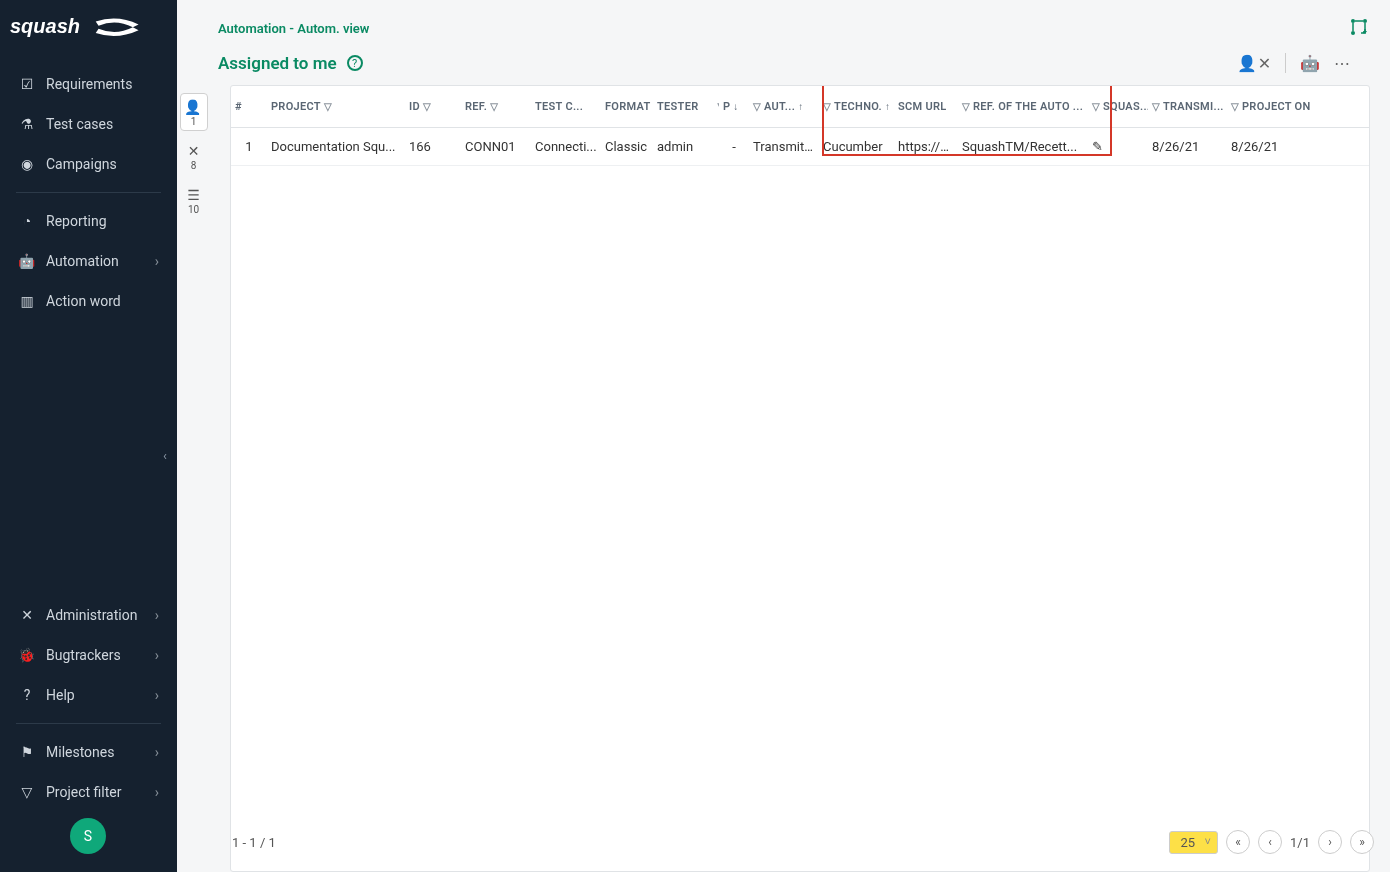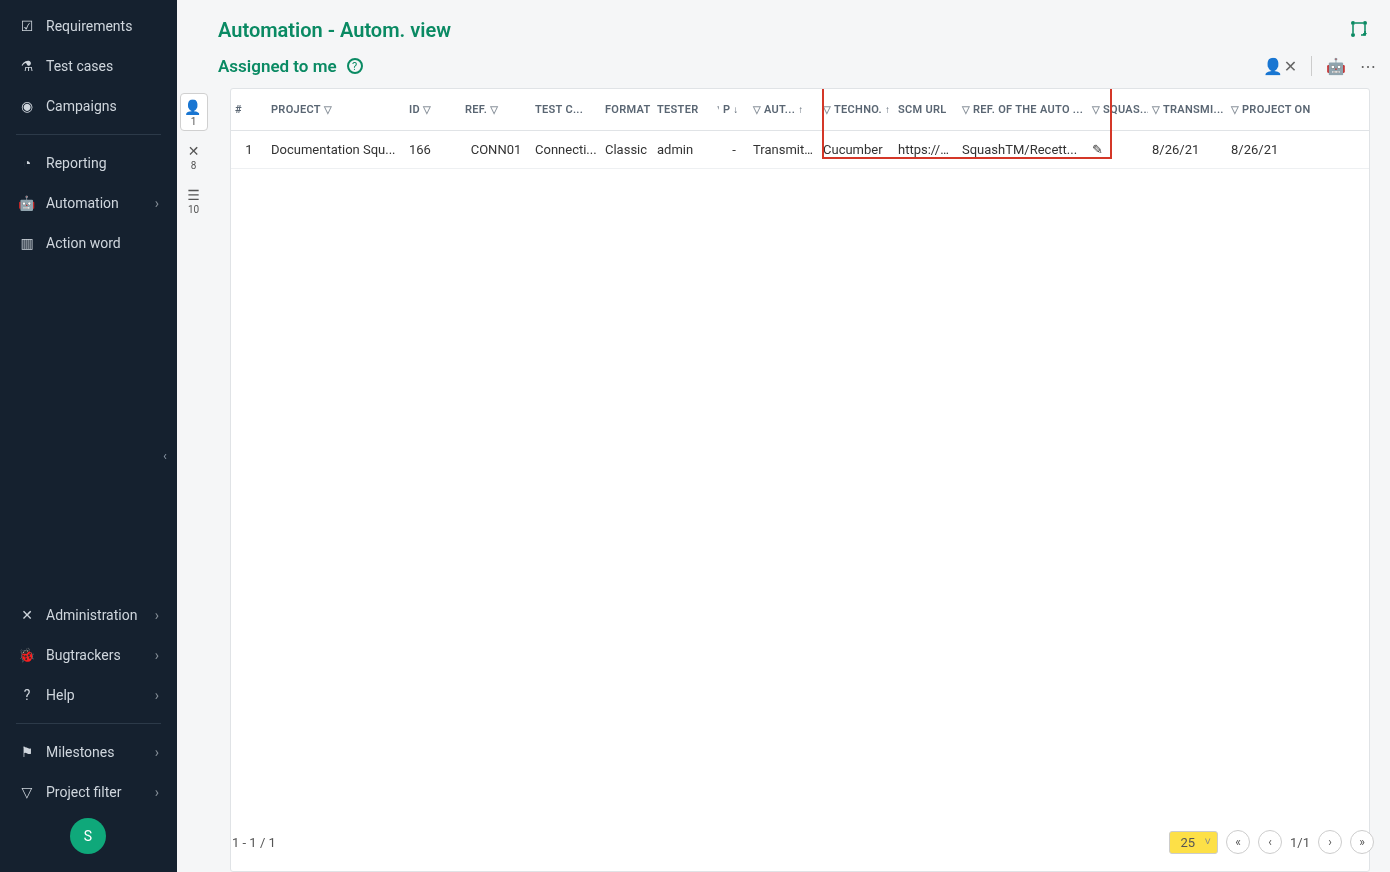--- a/index.html
+++ b/index.html
@@ -17,23 +17,23 @@
 .collapse-btn { position: absolute; right: 10px; top: 448px; color:#8a96a5; cursor:pointer; }
 .user-chip { position:absolute; bottom:18px; left:70px; width:36px; height:36px; border-radius:50%; background:#0fa87a; color:#fff; display:flex; align-items:center; justify-content:center; font-size:14px; }
 
 .secondary-rail { position: fixed; left: 177px; top: 85px; width: 33px; background:#f5f6f7; display:flex; flex-direction:column; align-items:center; padding-top:8px; gap:6px; }
 .rail-item { width:28px; padding:5px 0 3px; border-radius:4px; display:flex; flex-direction:column; align-items:center; font-size:10px; color:#555; cursor:pointer; border:1px solid transparent; }
 .rail-item.active { background:#fff; border:1px solid #d0d0d0; }
 .rail-item .ri-icn { font-size:14px; margin-bottom:1px; }
 
 .main { margin-left: 210px; height: 100%; display: flex; flex-direction: column; }
 .header { padding: 18px 22px 6px 8px; display:flex; align-items:center; }
-.page-title { color: #0a8a63; font-size: 20px; font-weight: 600; }
+.page-title { color: #0a8a63; font-size: 13px; font-weight: 600; }
 .tree-icon { margin-left:auto; color:#0a8a63; cursor:pointer; }
-.subheader { padding: 8px 14px 12px 8px; display:flex; align-items:center; }
+.subheader { padding: 8px 40px 12px 8px; display:flex; align-items:center; }
 .subtitle { color:#0a8a63; font-size:17px; font-weight:600; margin-right:10px; }
 .help-icn { color:#0a8a63; border:2px solid #0a8a63; border-radius:50%; width:16px; height:16px; display:inline-flex; align-items:center; justify-content:center; font-size:11px; cursor:pointer; }
 .hdr-actions { margin-left:auto; display:flex; align-items:center; gap:14px; color:#666; }
 .hdr-actions .vline { width:1px; height:20px; background:#ccc; }
 .hdr-actions span { cursor:pointer; font-size:16px; }
 
 .table-wrap { margin: 0 20px 0 20px; background:#fff; border:1px solid #e0e3e6; border-radius:3px; flex:1; overflow:hidden; position:relative; }
 .thead { display:flex; border-bottom:1px solid #e0e3e6; font-size:11px; color:#5a6673; font-weight:600; letter-spacing:0.3px; height:42px; align-items:center; }
 .th, .td { overflow:hidden; white-space:nowrap; text-overflow:ellipsis; padding: 0 4px; }
 .th { display:flex; align-items:center; gap:3px; cursor:pointer; }
@@ -45,37 +45,44 @@
 .pager { position:fixed; bottom:18px; left:232px; right:16px; display:flex; align-items:center; font-size:13px; color:#555; }
 .pager-right { margin-left:auto; display:flex; align-items:center; gap:8px; }
 .page-size { border:1px solid #ccc; border-radius:3px; padding:3px 22px 3px 10px; background:#fde047; cursor:pointer; position:relative; }
 .page-size::after { content:"˅"; position:absolute; right:6px; top:3px; font-size:11px; color:#888; }
 .pg-btn { width:24px; height:24px; border:1px solid #ccc; border-radius:50%; display:flex; align-items:center; justify-content:center; background:#fff; font-size:12px; cursor:pointer; }
 
 
 .c-num{width:36px; text-align:center;}
 .c-project{width:138px;}
 .c-id{width:56px;}
-.c-ref{width:70px;text-align:center;}
+.c-ref{width:70px;}
 .c-testc{width:70px;gap:34px;}
 .c-format{width:52px;}
 .c-tester{width:66px;gap:19px;}
 .c-p{width:30px; text-align:center;}
 .c-aut{width:70px;}
 .c-techno{width:75px;}
 .c-scm{width:64px;}
 .c-refauto{width:130px;}
 .c-squas{width:60px;}
 .c-transmi{width:79px;}
 .c-assigned{width:86px;}
 </style>
 </head>
 <body>
 
 <div class="sidebar">
+  <div class="logo">
+    <svg viewBox="0 0 210 38">
+      <text x="0" y="26" font-family="Arial" font-style="italic" font-weight="bold" font-size="28" fill="#fff">squash</text>
+      <path d="M 120 10 Q 150 0 180 14 L 172 18 Q 148 6 124 16 Z" fill="#fff"></path>
+      <path d="M 120 26 Q 150 36 180 22 L 172 18 Q 148 30 124 20 Z" fill="#fff"></path>
+    </svg>
+  </div>
   <div class="nav-section">
     <div class="nav-item">
         <span class="icn">☑</span>
         <span>Requirements</span>
       </div>
     <div class="nav-item">
         <span class="icn">⚗</span>
         <span>Test cases</span>
       </div>
     <div class="nav-item">

